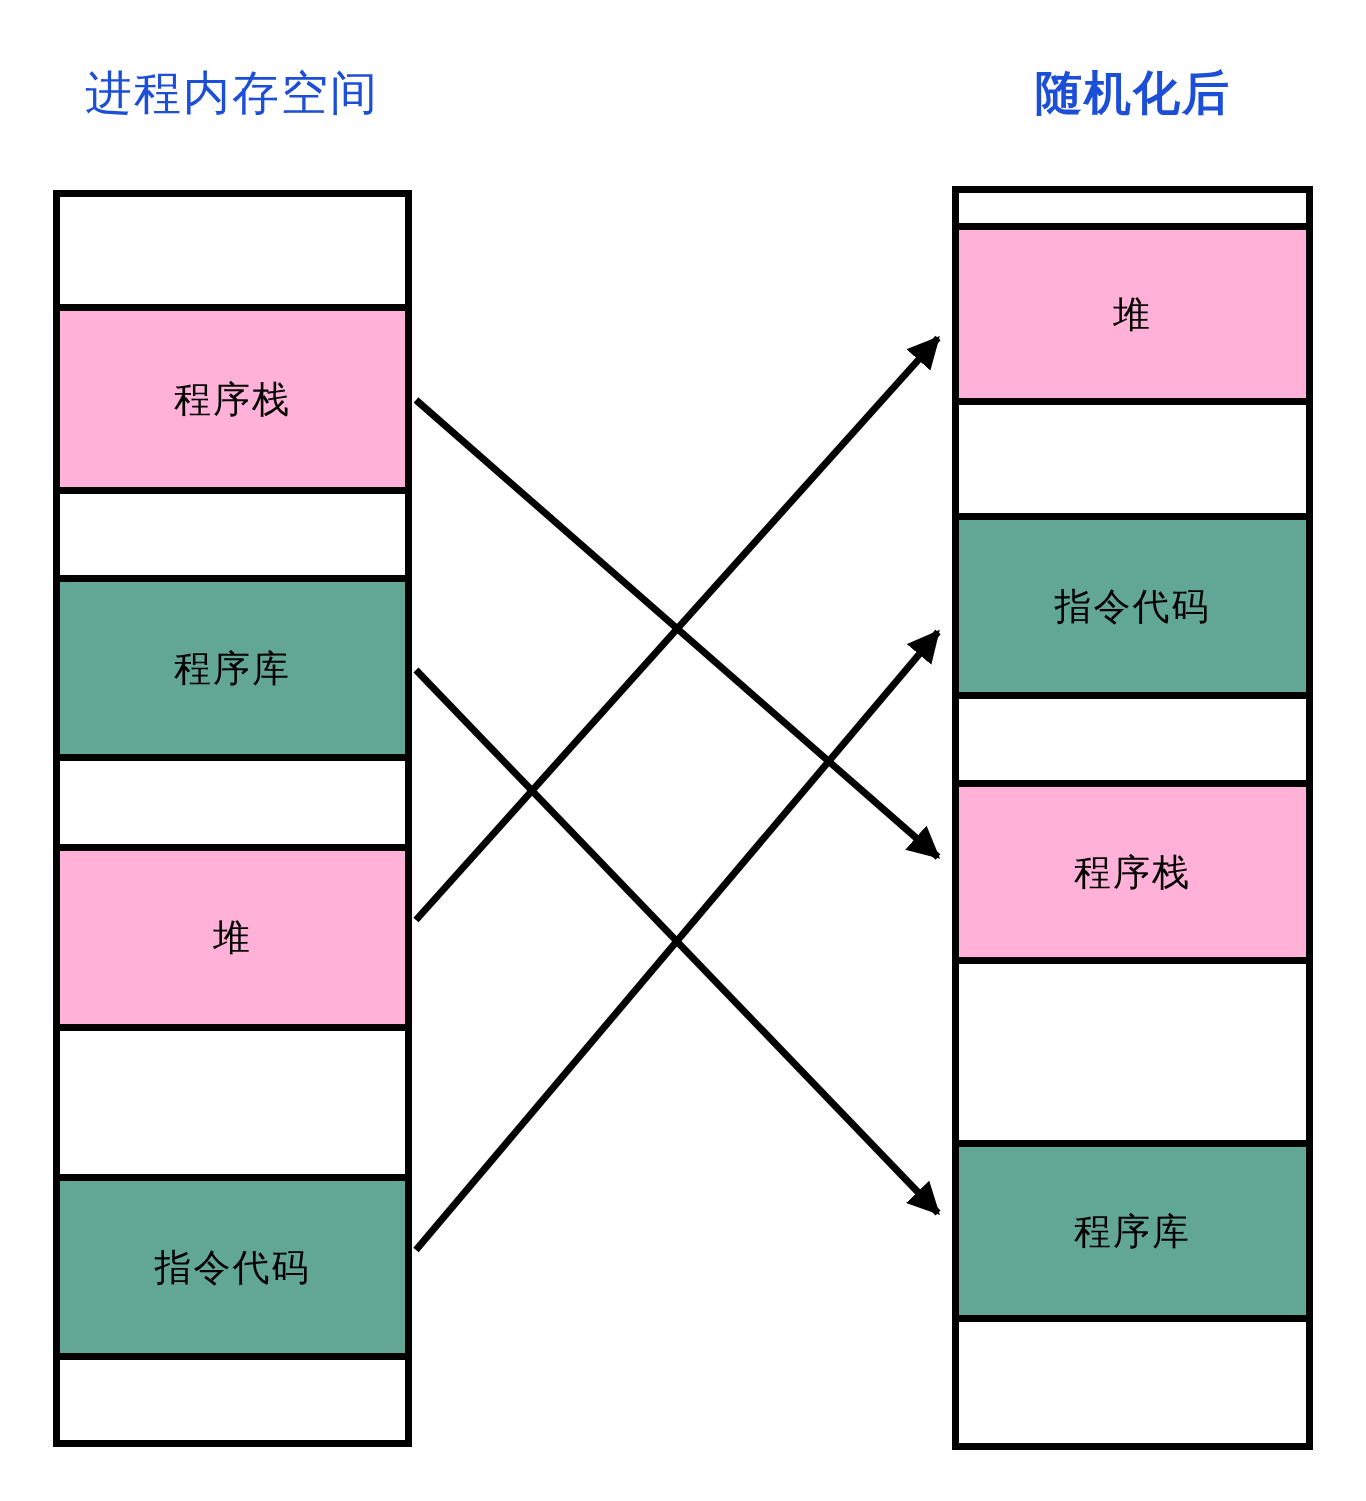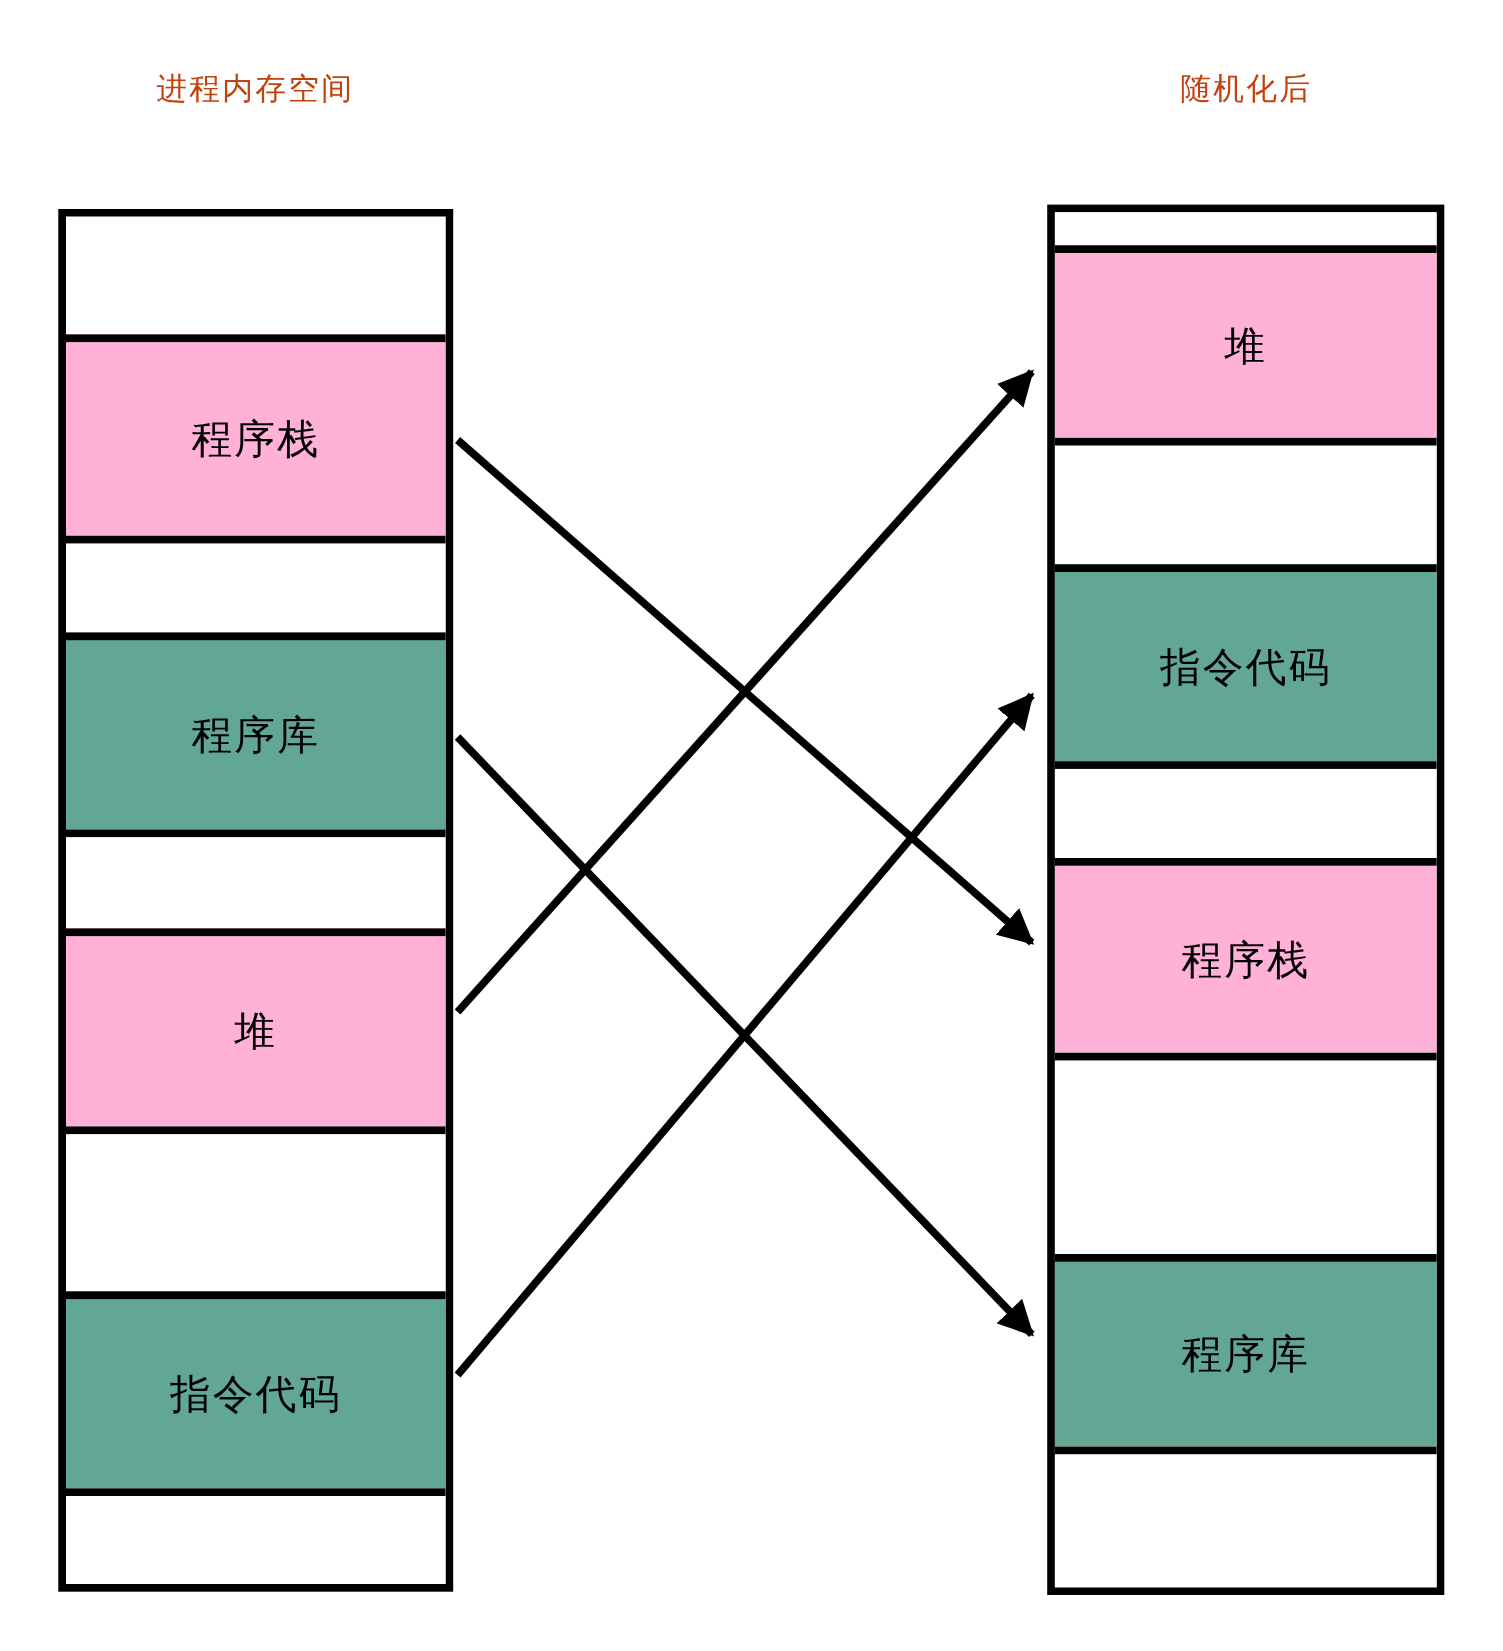--- a/index.html
+++ b/index.html
@@ -7,27 +7,27 @@
     width:1366px;height:1501px;
     background:#ffffff;
     font-family:"DejaVu Sans","Liberation Sans",sans-serif;
     position:relative;
     overflow:hidden;
   }
   .col-title{
     position:absolute;
     width:400px;
     text-align:center;
-    font-size:28px;
-    color:#c2410c;
+    font-size:47px;
+    color:#1d4ed8;
     letter-spacing:2px;
     top:62px;
   }
   .col-title.left{left:32px;}
-  .col-title.right{left:933px;}
+  .col-title.right{left:933px;font-weight:bold;}
 
   .memcol{
     position:absolute;
     border:7px solid #000;
     box-sizing:border-box;
     display:flex;
     flex-direction:column;
     background:#fff;
   }
   .memcol.left{left:53px;top:190px;width:359px;height:1257px;}

